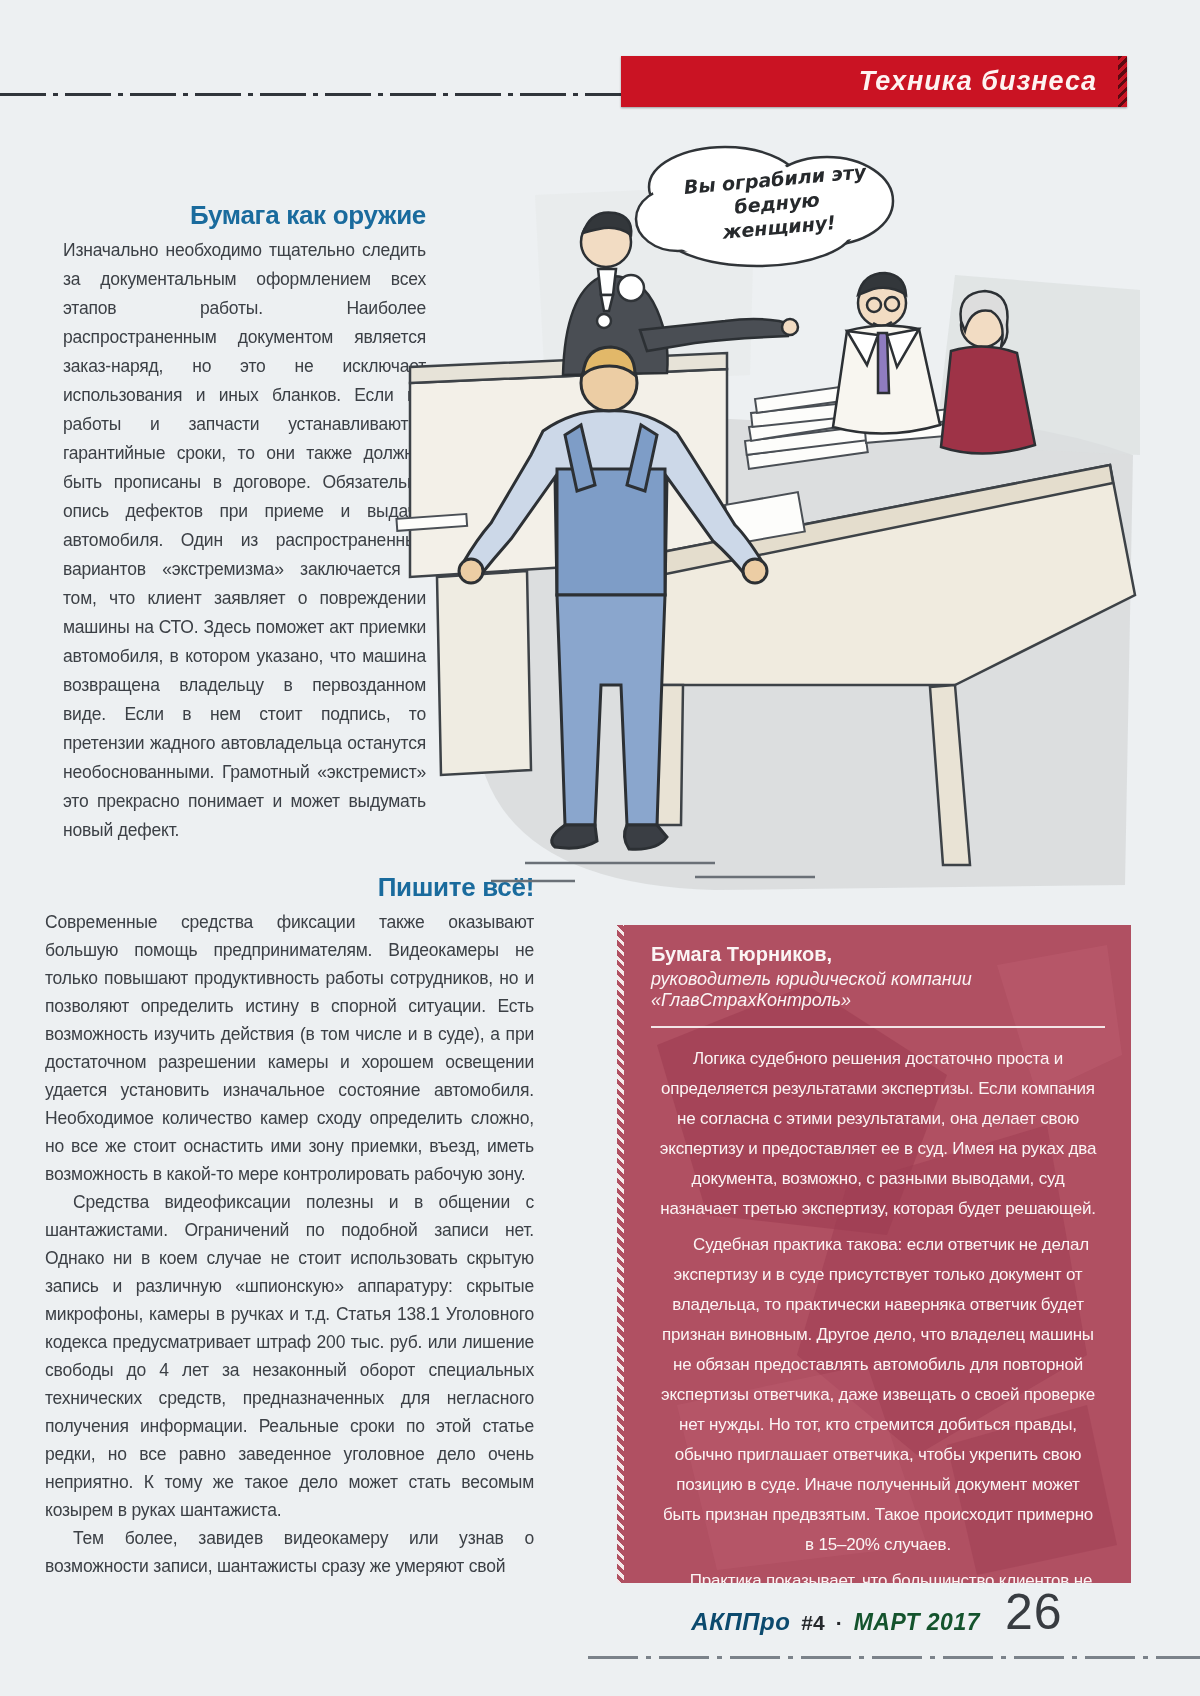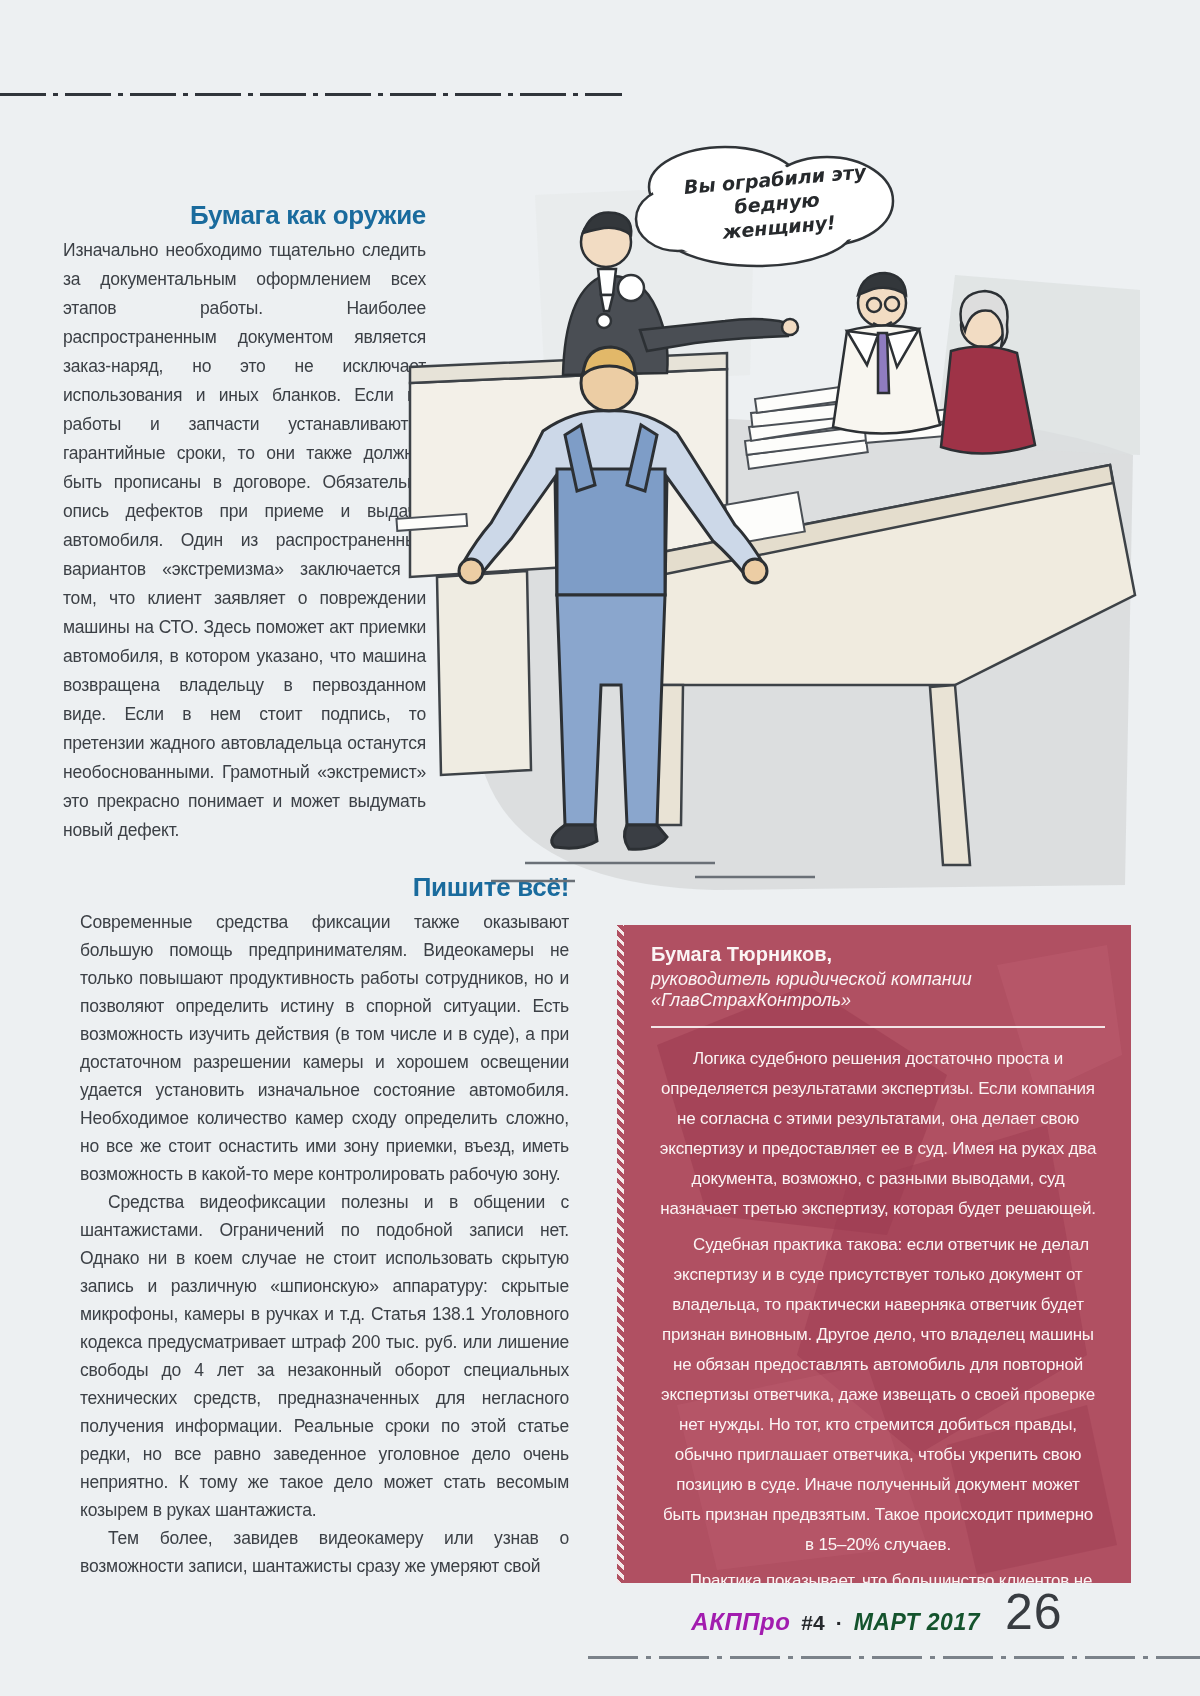--- a/index.html
+++ b/index.html
@@ -23,21 +23,21 @@
     padding-right:30px;color:#fdf3f1;font-size:27px;font-style:italic;font-weight:bold;
     letter-spacing:1px;
   }
   .section-banner .hatch{
     position:absolute;right:0;top:0;bottom:0;width:9px;
     background:repeating-linear-gradient(135deg,#5d0a12 0 3px,#ca1323 3px 7px);
   }
   
   .col{position:absolute;text-align:justify;font-size:17.5px;line-height:29px;letter-spacing:-0.2px;}
   .col-narrow{left:63px;top:182px;width:363px;}
-  .col-wide{left:80px;top:872px;width:489px;line-height:28px;}
+  .col-wide{left:45px;top:872px;width:489px;line-height:28px;}
   .col p{margin:0;}
   .col p.indent{text-indent:28px;}
   h2.article-h{
     margin:18px 0 6px 0;font-size:26px;line-height:30px;color:#1a6b9d;
     font-weight:bold;letter-spacing:-0.3px;text-align:right;
   }
   h2.first{margin-top:0;}
   
   .illustration{position:absolute;left:395px;top:125px;width:750px;height:785px;}
   .illustration svg{position:absolute;left:0;top:0;}
@@ -66,40 +66,44 @@
   .expert-inner p.body{
     margin:6px;font-size:17px;line-height:30px;letter-spacing:-0.2px;text-align:center;
   }
   .expert-inner p.body.indent{text-indent:26px;}
   .end-mark{font-family:"DejaVu Sans",sans-serif;font-size:16px;}
   
   .footer-credit{
     position:absolute;left:560px;top:1608px;width:420px;
     display:flex;justify-content:flex-end;align-items:baseline;gap:11px;
   }
-  .mag-logo{font-size:24px;font-weight:900;font-style:italic;color:#a21caf;letter-spacing:0.5px;}
+  .mag-logo{font-size:24px;font-weight:900;font-style:italic;color:#0c4a6e;letter-spacing:0.5px;}
   .mag-issue{font-size:21px;font-weight:bold;color:#26292d;}
   .mag-dot{font-size:21px;font-weight:bold;color:#26292d;}
   .mag-date{font-size:23px;font-weight:bold;font-style:italic;color:#14532d;letter-spacing:0.5px;}
   .page-number{
     position:absolute;left:1005px;top:1583px;font-size:50px;color:#383c41;
     font-family:"Liberation Sans",sans-serif;font-weight:normal;letter-spacing:1px;
   }
   .footer-rule{
     position:absolute;left:588px;top:1656px;width:612px;height:3px;
     background:repeating-linear-gradient(90deg,#7b828a 0 50px,transparent 50px 58px,#7b828a 58px 63px,transparent 63px 71px);
   }
 </style>
 </head>
 <body>
 
 <div class="page">
 
   <div class="top-rule"></div>
 
+  <div class="section-banner">
+    <span class="label">Техника бизнеса</span>
+    <span class="hatch"></span>
+  </div>
 
   <div class="col col-narrow">
     <h2 class="article-h">Бумага как оружие</h2>
     <p>Изначально необходимо тщательно следить за документальным оформлением всех этапов работы. Наиболее распространенным документом является заказ-наряд, но это не исключает использования и иных бланков. Если на работы и запчасти устанавливаются гарантийные сроки, то они также должны быть прописаны в договоре. Обязательна опись дефектов при приеме и выдаче автомобиля. Один из распространенных вариантов «экстремизма» заключается в том, что клиент заявляет о повреждении машины на СТО. Здесь поможет акт приемки автомобиля, в котором указано, что машина возвращена владельцу в первозданном виде. Если в нем стоит подпись, то претензии жадного автовладельца останутся необоснованными. Грамотный «экстремист» это прекрасно понимает и может выдумать новый дефект.</p>
   </div>
 
   <div class="col col-wide">
     <h2 class="article-h first">Пишите всё!</h2>
     <p>Современные средства фиксации также оказывают большую помощь предпринимателям. Видеокамеры не только повышают продуктивность работы сотрудников, но и позволяют определить истину в спорной ситуации. Есть возможность изучить действия (в том числе и в суде), а при достаточном разрешении камеры и хорошем освещении удается установить изначальное состояние автомобиля. Необходимое количество камер сходу определить сложно, но все же стоит оснастить ими зону приемки, въезд, иметь возможность в какой-то мере контролировать рабочую зону.</p>
     <p class="indent">Средства видеофиксации полезны и в общении с шантажистами. Ограничений по подобной записи нет. Однако ни в коем случае не стоит использовать скрытую запись и различную «шпионскую» аппаратуру: скрытые микрофоны, камеры в ручках и т.д. Статья 138.1 Уголовного кодекса предусматривает штраф 200 тыс. руб. или лишение свободы до 4 лет за незаконный оборот специальных технических средств, предназначенных для негласного получения информации. Реальные сроки по этой статье редки, но все равно заведенное уголовное дело очень неприятно. К тому же такое дело может стать весомым козырем в руках шантажиста.</p>

